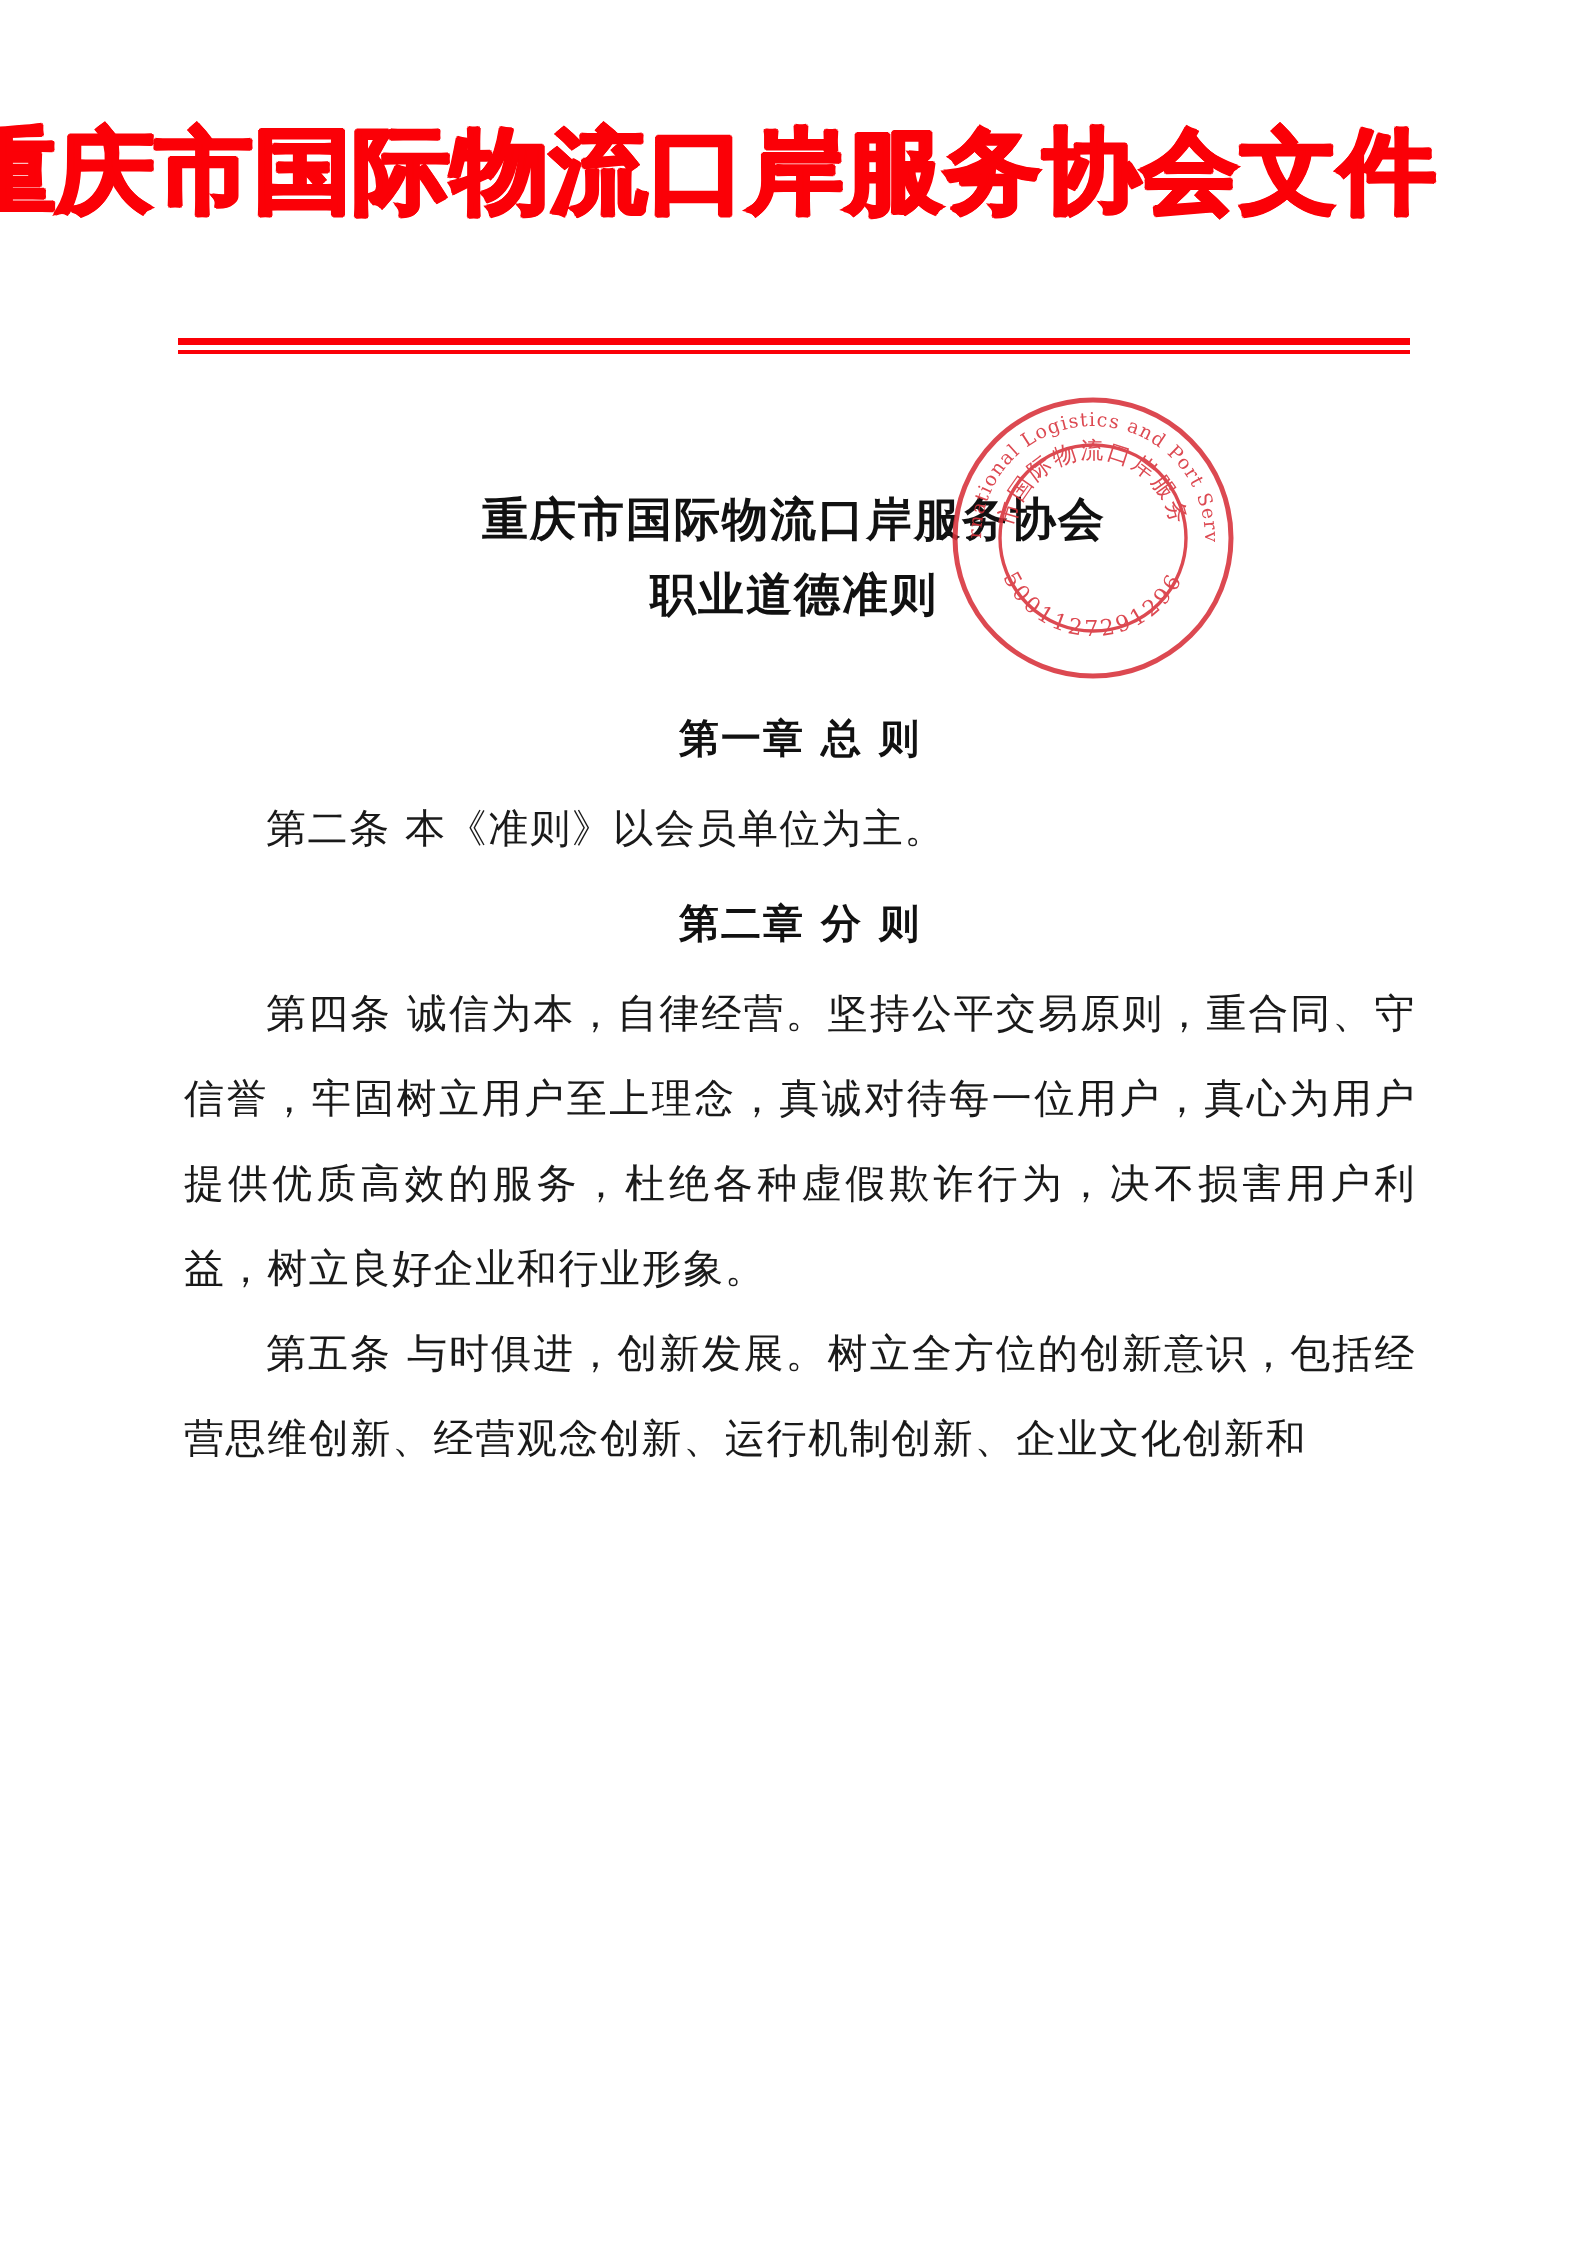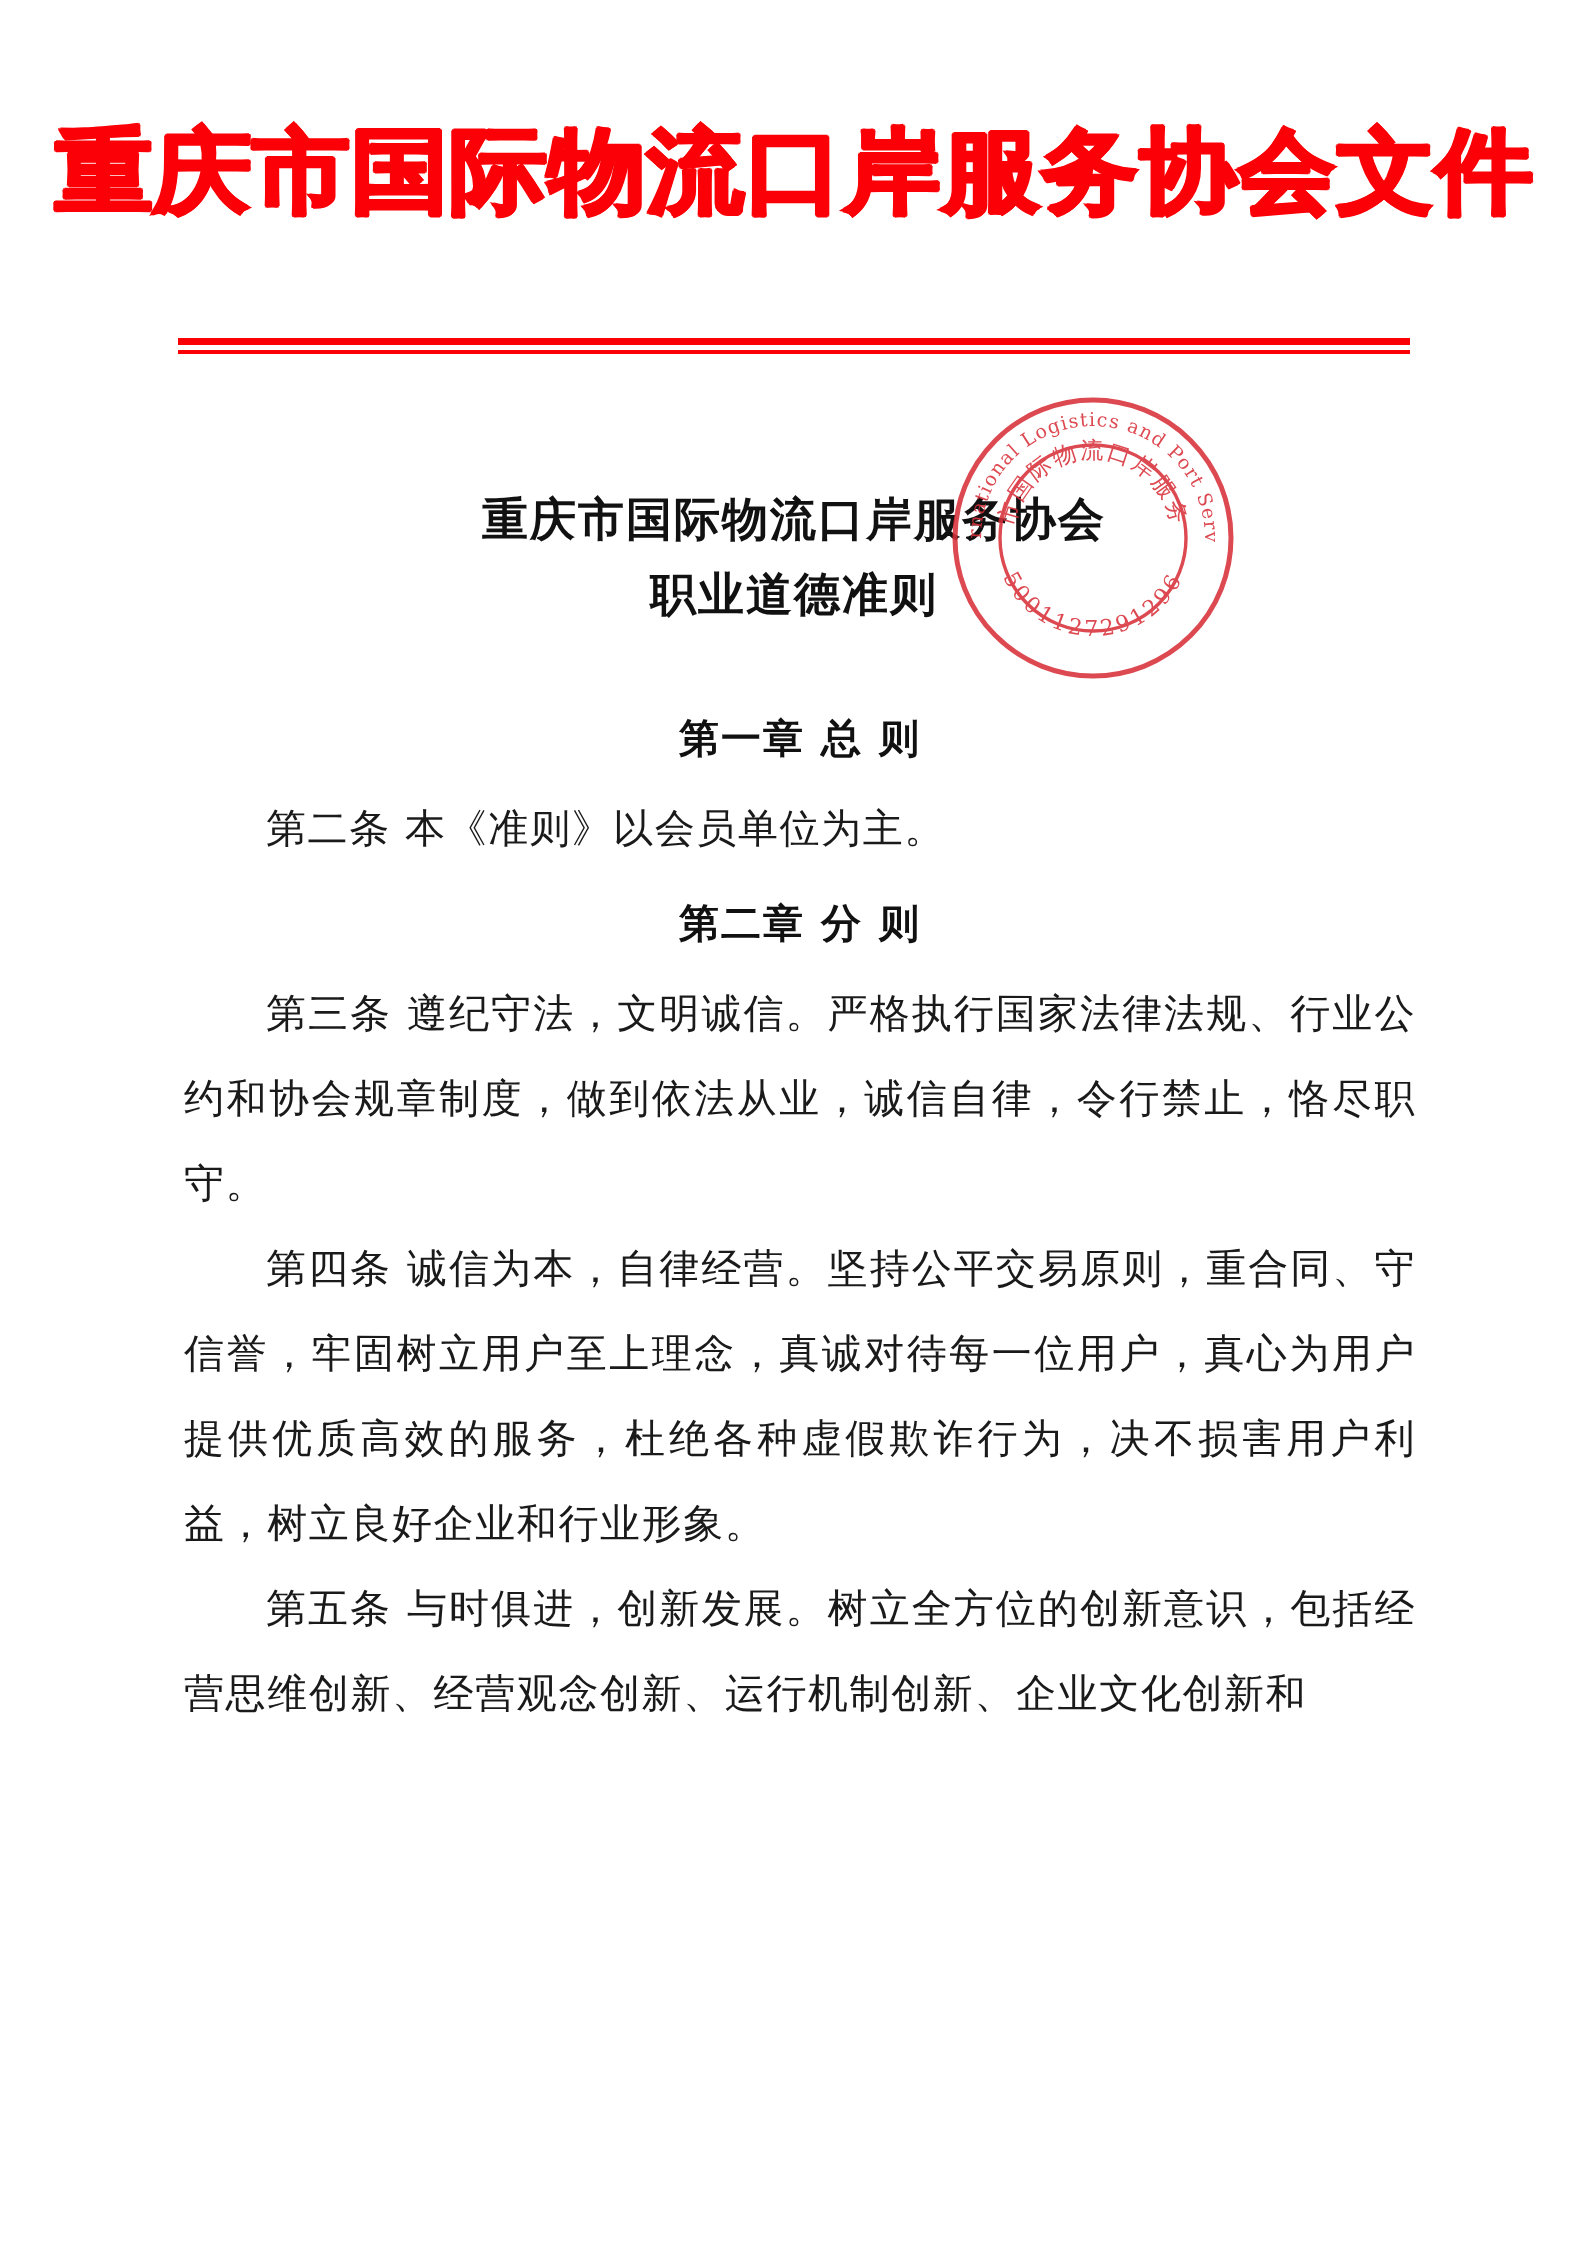--- a/index.html
+++ b/index.html
@@ -20,21 +20,20 @@
     inset: 0;
     background: #ffffff;
   }
 
   
   .masthead {
     position: absolute;
     top: 120px;
     left: 0;
     width: 1588px;
-    text-align: center;
     text-decoration: underline;
   }
   .masthead-title {
     display: inline-block;
     color: #fb0007;
     font-family: "DejaVu Serif", "Liberation Serif", serif;
     font-weight: 700;
     font-size: 92px;
     line-height: 1.12;
     letter-spacing: 1px;
@@ -170,18 +169,17 @@
       <text font-size="23" letter-spacing="2.5">
         <textPath href="#arcInnerTop" startOffset="50%" text-anchor="middle">重庆市国际物流口岸服务协会</textPath>
       </text>
     </svg>
   </div>
 
   <div class="body-area">
       <div class="chapter">第一章  总  则</div>
       <div class="para">第二条  本《准则》以会员单位为主。</div>
       <div class="chapter">第二章  分  则</div>
-      <div class="para">第三条  遵纪守法，文明诚信。严格执行国家法律法规、行业公约和协会规章制度，做到依法从业，诚信自律，令行禁止，恪尽职守。</div>
       <div class="para">第四条  诚信为本，自律经营。坚持公平交易原则，重合同、守信誉，牢固树立用户至上理念，真诚对待每一位用户，真心为用户提供优质高效的服务，杜绝各种虚假欺诈行为，决不损害用户利益，树立良好企业和行业形象。</div>
       <div class="para">第五条  与时俱进，创新发展。树立全方位的创新意识，包括经营思维创新、经营观念创新、运行机制创新、企业文化创新和</div>
     </div>
 
 </div>
 
 </body></html>

